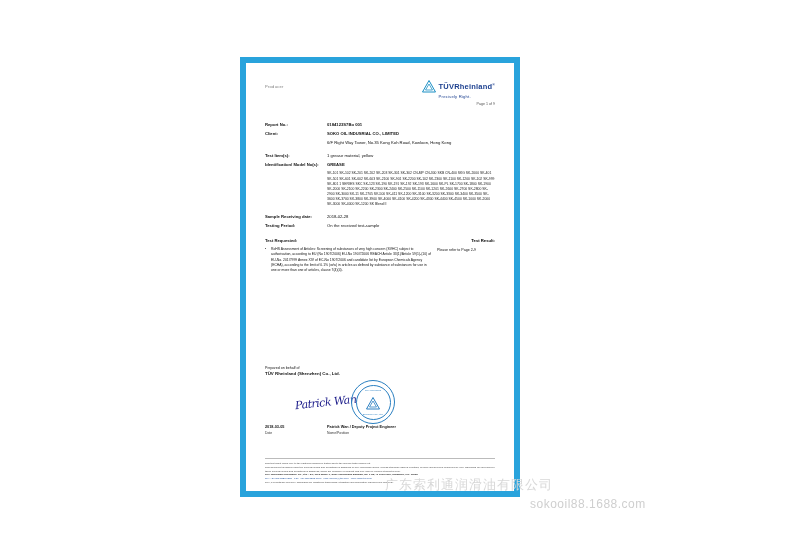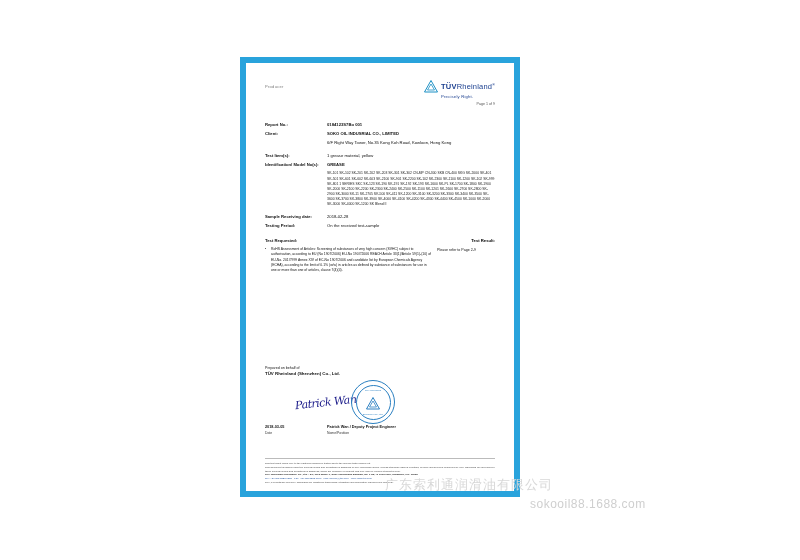--- a/index.html
+++ b/index.html
@@ -21,21 +21,21 @@
   
   .doc-head{position:relative;height:34px;}
   .producer{
     position:absolute;left:0;top:4px;font-size:4px;color:#777;letter-spacing:.3px;
   }
   .tuv-block{position:absolute;right:0;top:0;text-align:left;}
   .tuv-row{display:flex;align-items:center;gap:3px;}
   .tuv-tri{width:14px;height:13px;position:relative;}
   .tuv-tri svg{display:block}
   .tuv-name{font-size:7.5px;color:#1b3f8f;font-weight:bold;letter-spacing:.2px;}
-  .tuv-name .rh{font-weight:normal;color:#1b3f8f;}
+  .tuv-name .rh{font-weight:bold;color:#1b3f8f;}
   .tuv-name sup{font-size:3.5px;vertical-align:super;}
   .tuv-slogan{font-size:4.2px;color:#1b3f8f;margin-left:17px;margin-top:1px;letter-spacing:.2px;}
   .page-no{position:absolute;right:0;top:22px;font-size:3.6px;color:#555;}
 
   
   .fields{margin-top:8px;}
   .frow{display:flex;margin-bottom:3px;}
   .flabel{
     width:62px;flex:0 0 62px;font-size:4.2px;font-weight:bold;color:#111;
     line-height:1.35;

